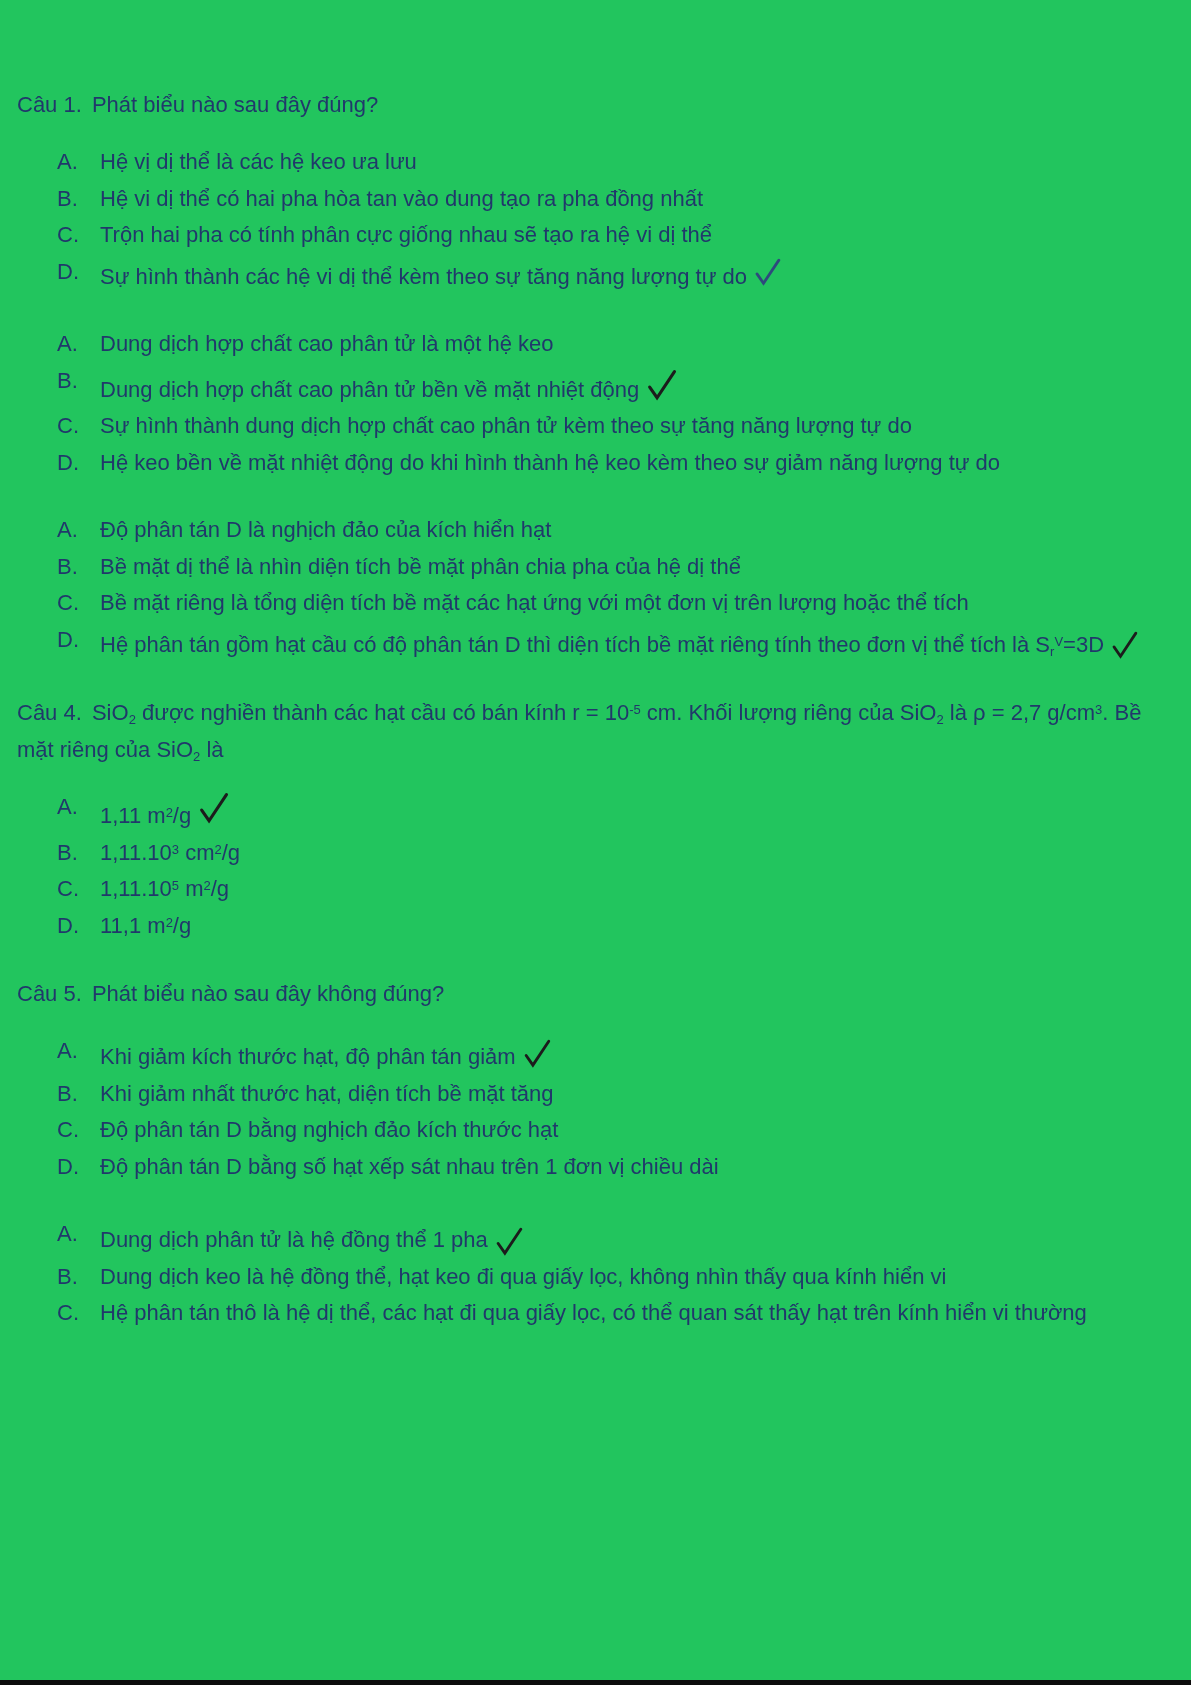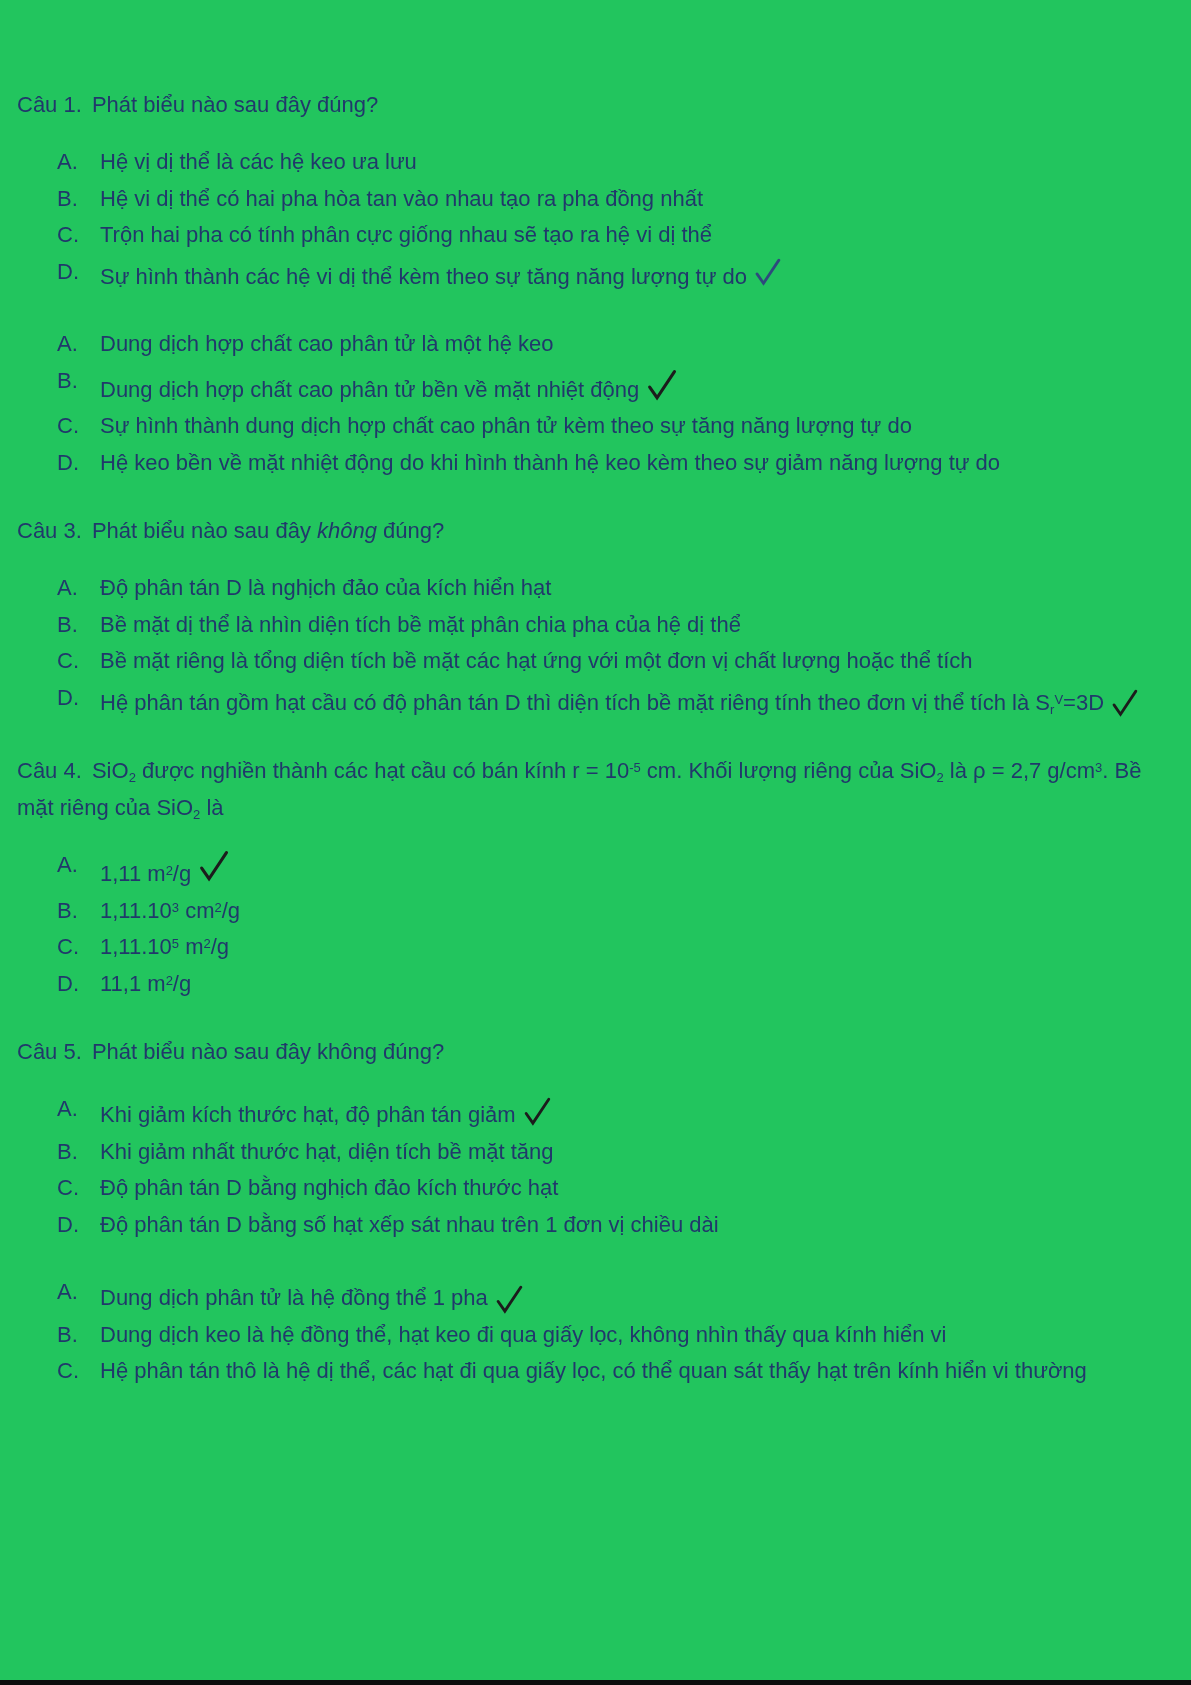--- a/index.html
+++ b/index.html
@@ -35,21 +35,21 @@
       <span class="q-num">Câu 1.</span><span class="q-text"> Phát biểu nào sau đây đúng?</span>
     </p>
     <div class="opts">
   <div class="opt">
     <span class="opt-label">A.</span>
     <span class="opt-text">Hệ vị dị thể là các hệ keo ưa lưu</span>
   </div>
 
   <div class="opt">
     <span class="opt-label">B.</span>
-    <span class="opt-text">Hệ vi dị thể có hai pha hòa tan vào nhau tạo ra pha đồng nhất</span>
+    <span class="opt-text">Hệ vi dị thể có hai pha hòa tan vào dung tạo ra pha đồng nhất</span>
   </div>
 
   <div class="opt">
     <span class="opt-label">C.</span>
     <span class="opt-text">Trộn hai pha có tính phân cực giống nhau sẽ tạo ra hệ vi dị thể</span>
   </div>
 
   <div class="opt">
     <span class="opt-label">D.</span>
     <span class="opt-text">Sự hình thành các hệ vi dị thể kèm theo sự tăng năng lượng tự do<span class="check" style="transform: translateY(3px); display: inline-block;"><svg viewBox="0 0 24 24" width="30" height="30">
@@ -79,37 +79,34 @@
   </div>
 
   <div class="opt">
     <span class="opt-label">D.</span>
     <span class="opt-text">Hệ keo bền về mặt nhiệt động do khi hình thành hệ keo kèm theo sự giảm năng lượng tự do</span>
   </div>
 </div>
   </section>
 
   <section class="q">
-    <p class="q-title">
-      <span class="q-num">Câu 3.</span><span class="q-text"> Phát biểu nào sau đây <i>không</i> đúng?</span>
-    </p>
     <div class="opts">
   <div class="opt">
     <span class="opt-label">A.</span>
     <span class="opt-text">Độ phân tán D là nghịch đảo của kích hiển hạt</span>
   </div>
 
   <div class="opt">
     <span class="opt-label">B.</span>
     <span class="opt-text">Bề mặt dị thể là nhìn diện tích bề mặt phân chia pha của hệ dị thể</span>
   </div>
 
   <div class="opt">
     <span class="opt-label">C.</span>
-    <span class="opt-text">Bề mặt riêng là tổng diện tích bề mặt các hạt ứng với một đơn vị chất lượng hoặc thể tích</span>
+    <span class="opt-text">Bề mặt riêng là tổng diện tích bề mặt các hạt ứng với một đơn vị trên lượng hoặc thể tích</span>
   </div>
 
   <div class="opt">
     <span class="opt-label">D.</span>
     <span class="opt-text">Hệ phân tán gồm hạt cầu có độ phân tán D thì diện tích bề mặt riêng tính theo đơn vị thể tích là S<sub>r</sub><sup>V</sup>=3D<span class="check" style="transform: translateY(8px); display: inline-block;"><svg viewBox="0 0 24 24" width="30" height="30">
                   <path d="M4 13.5 L9.2 21 L21.5 2.5" fill="none" stroke="#1c1c1c" stroke-width="2.2" stroke-linecap="round"></path>
                 </svg></span></span>
   </div>
 </div>
   </section>

